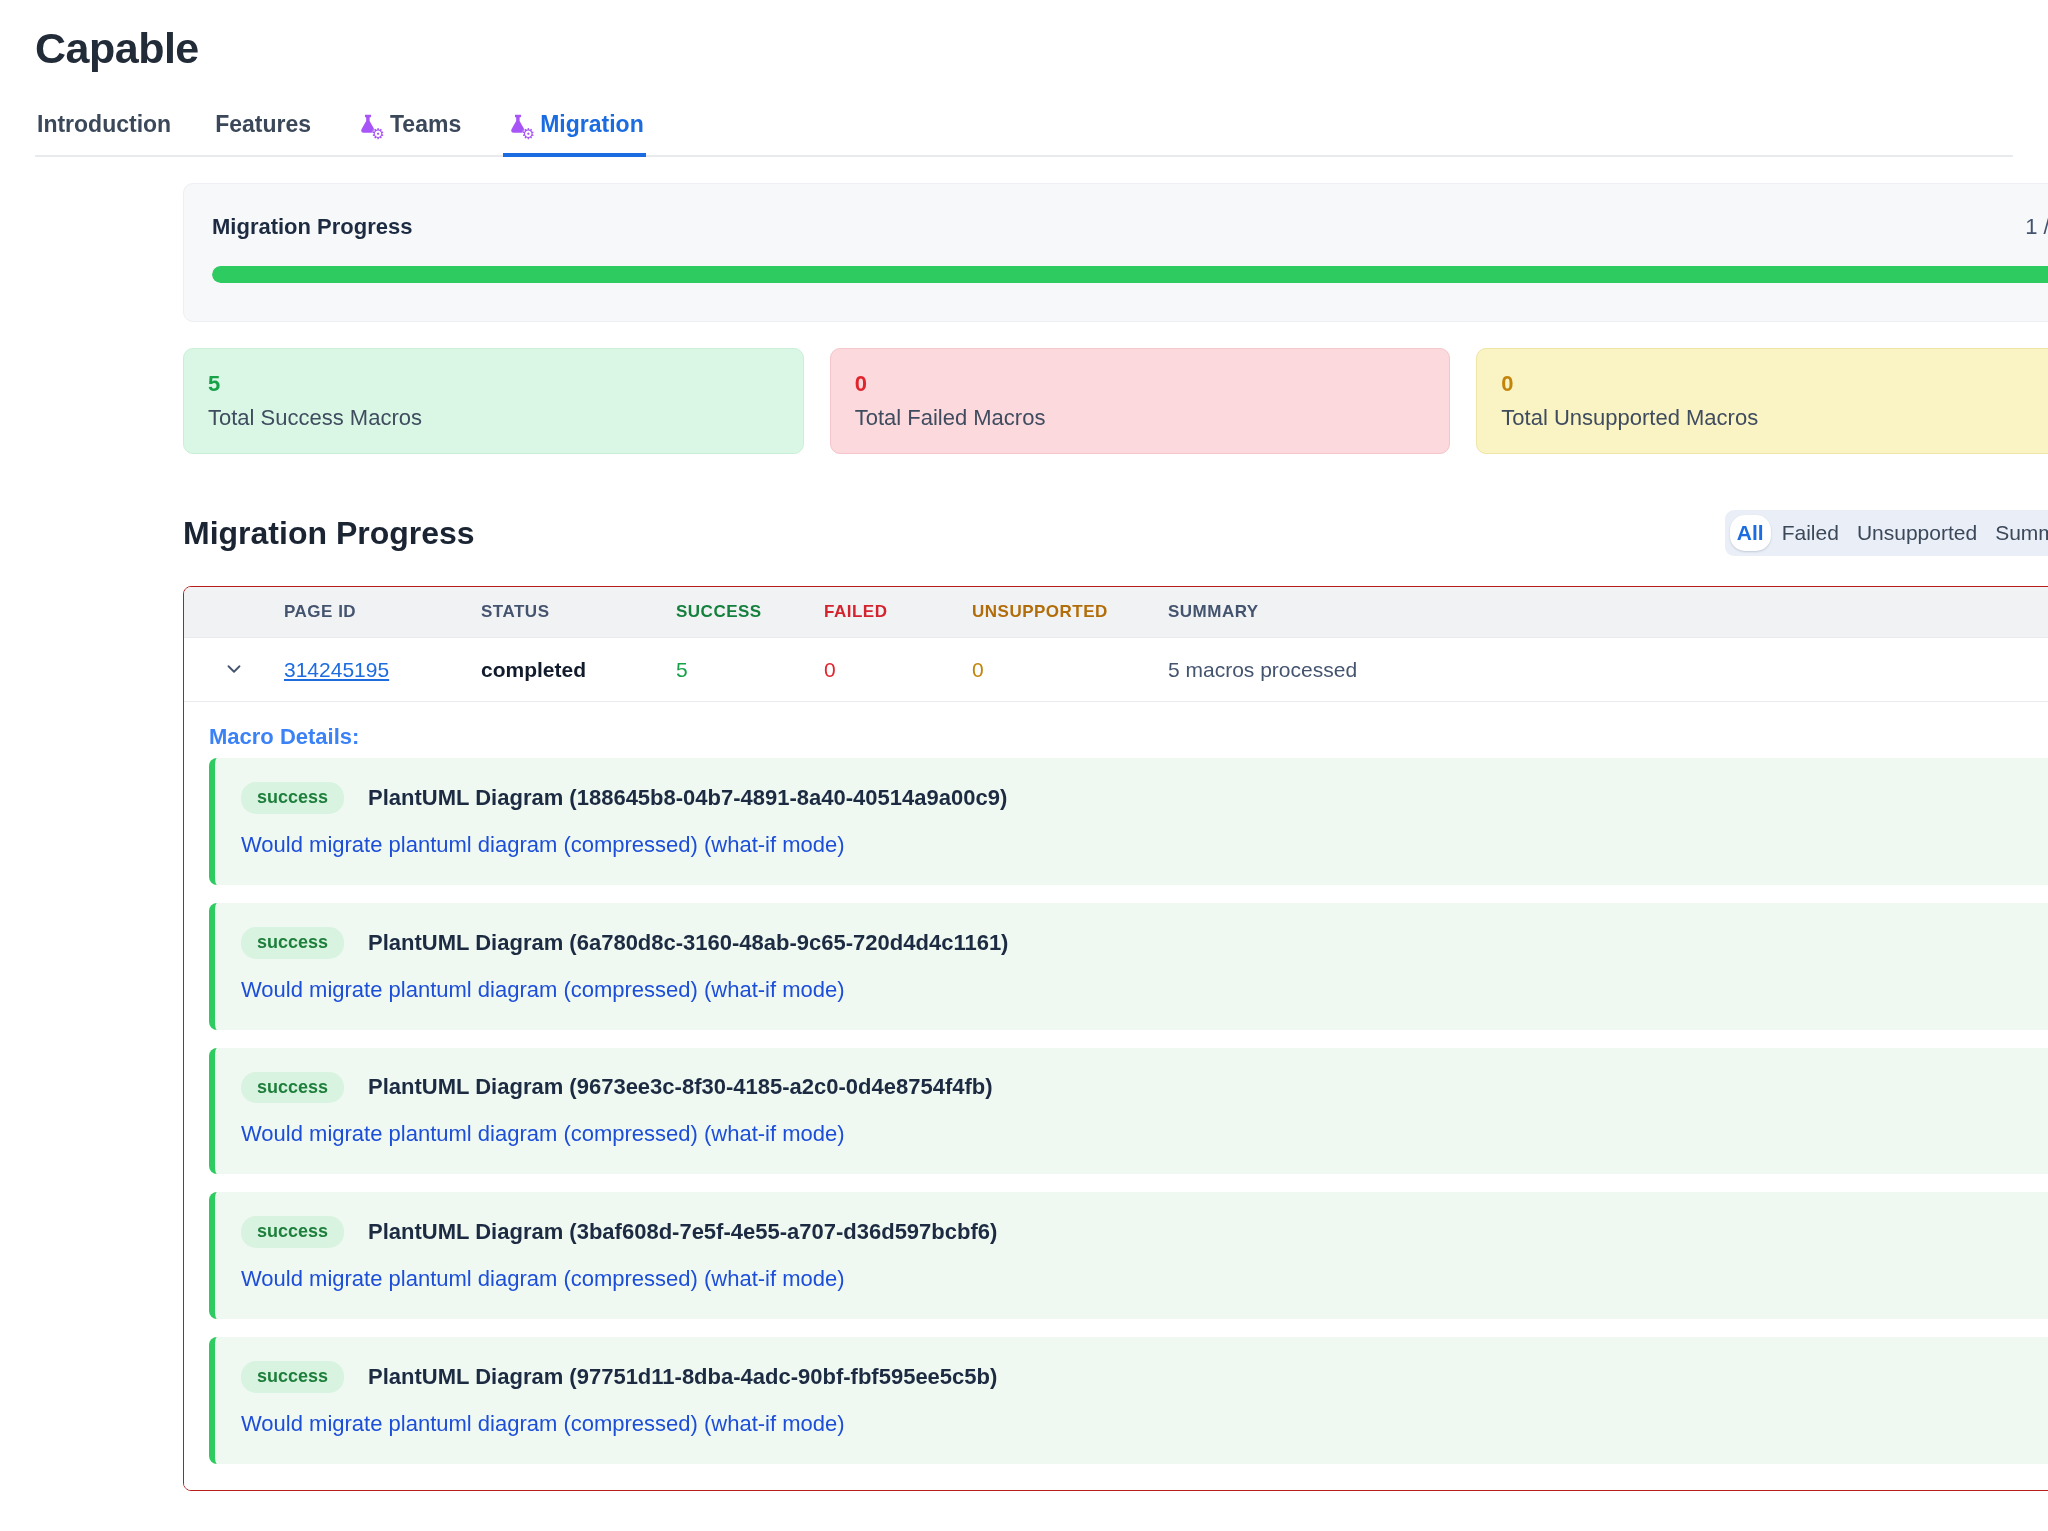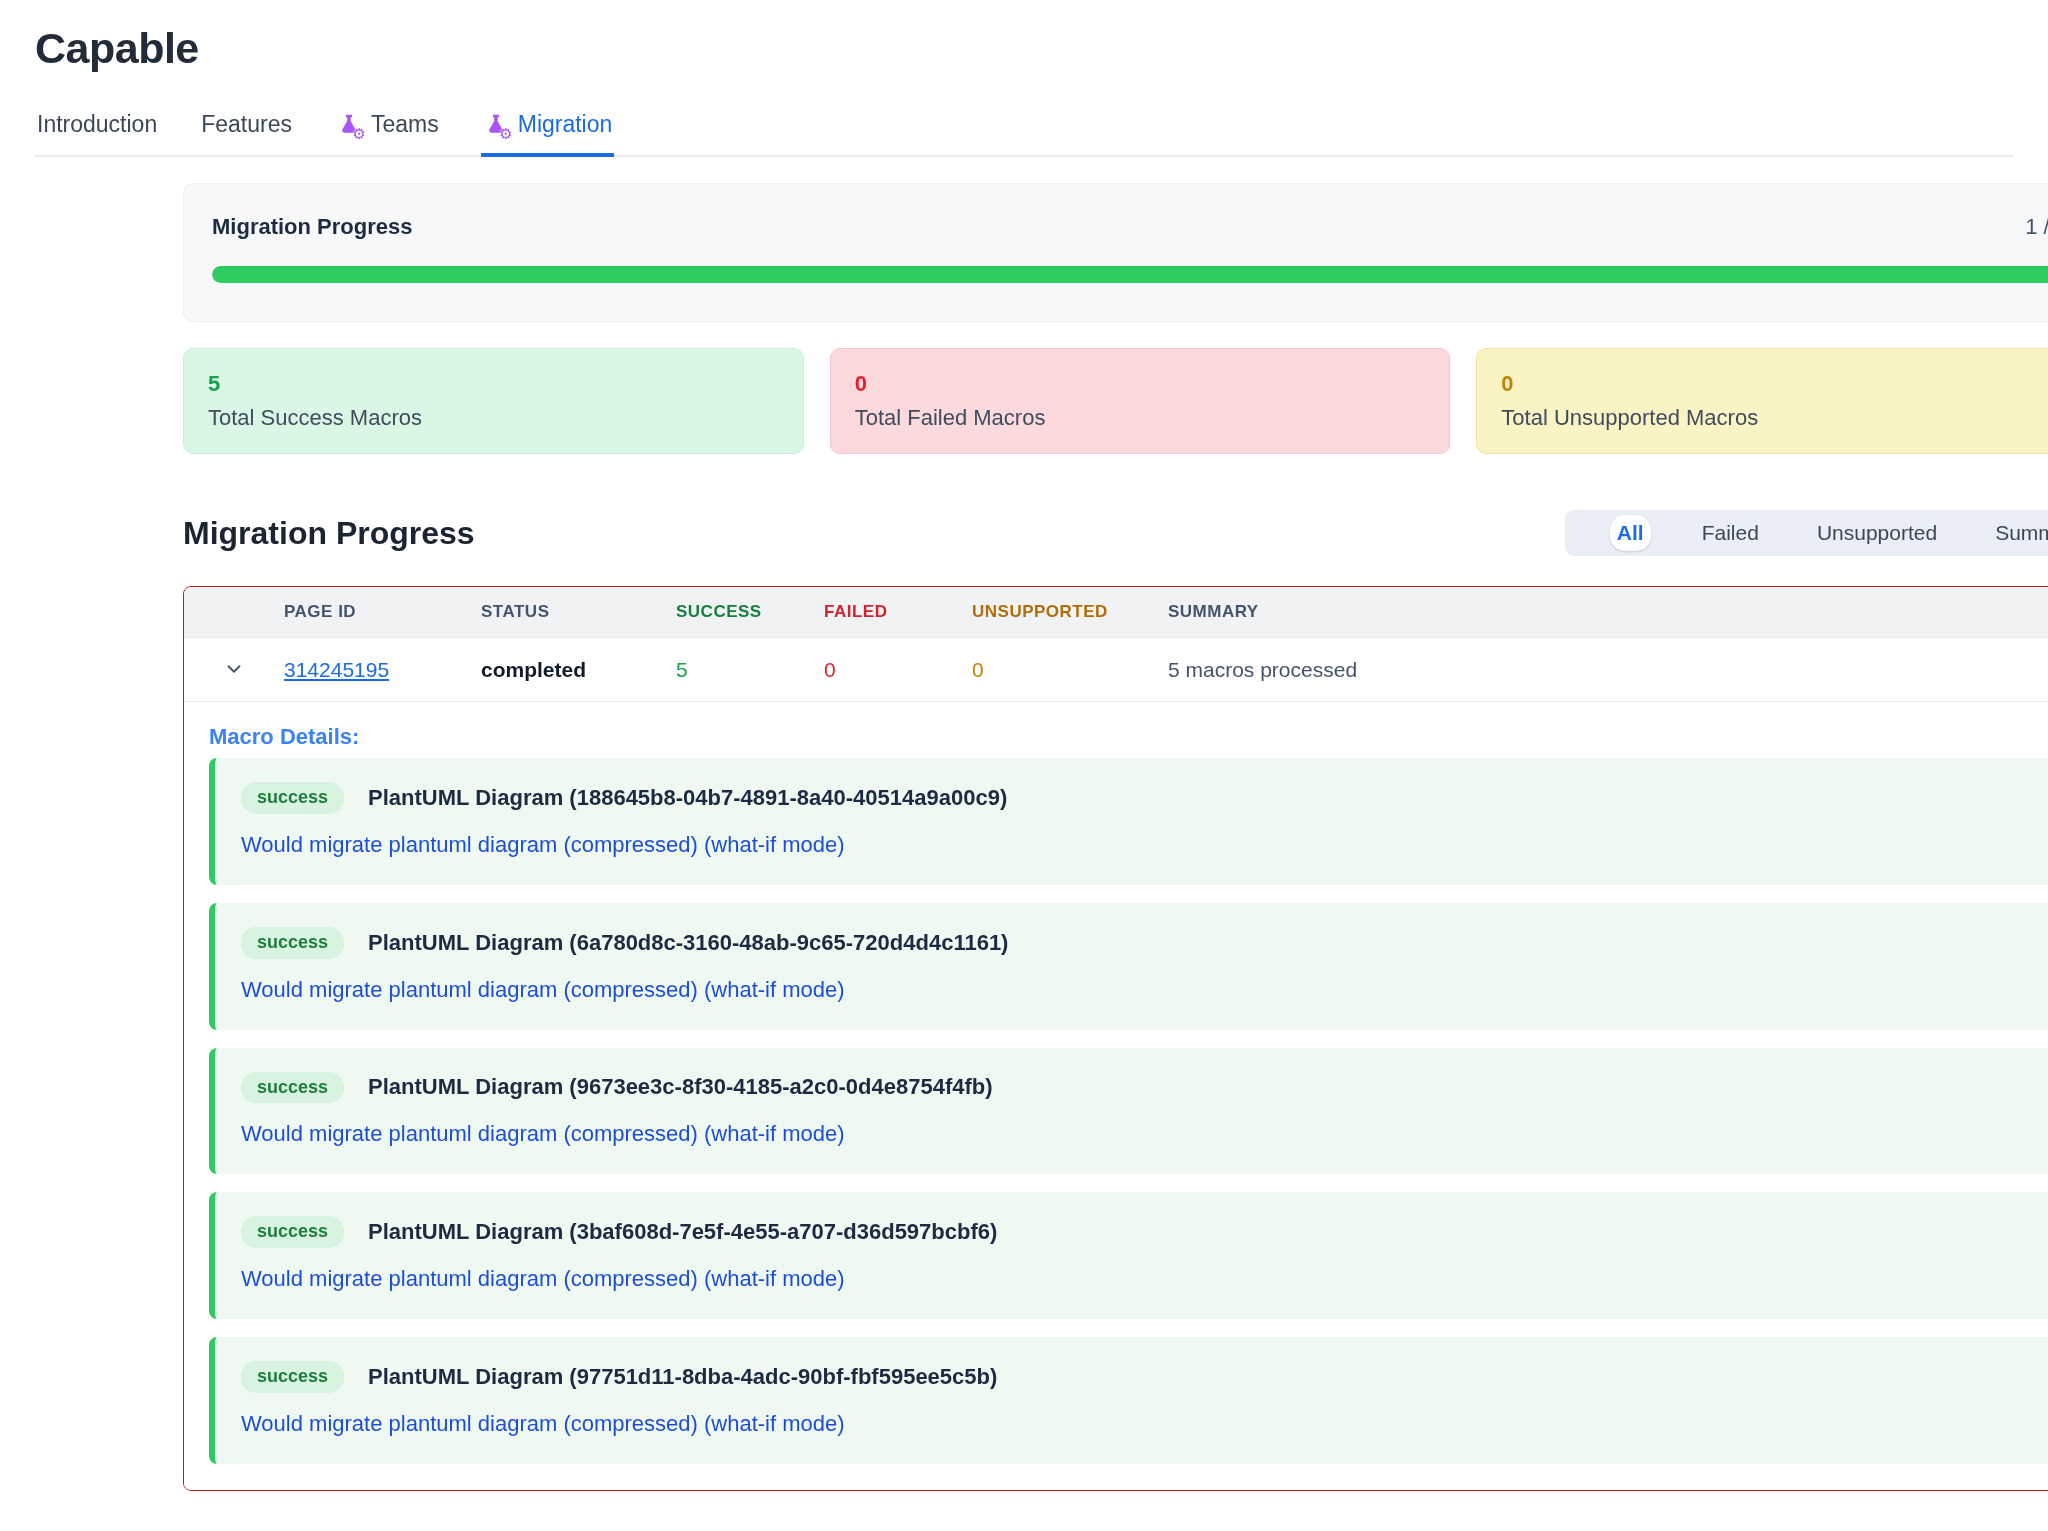--- a/index.html
+++ b/index.html
@@ -14,21 +14,21 @@
   h1.app-title {
     font-size: 43px; font-weight: 700; color: #222b38;
     letter-spacing: -0.5px; margin-bottom: 36px;
   }
   .tabbar {
     display: flex; gap: 40px; margin: 0 35px;
     border-bottom: 2px solid #e8eaee;
   }
   .tab {
     display: flex; align-items: center; gap: 9px;
-    font-size: 23px; font-weight: 400; color: #3b4859;
+    font-size: 23px; font-weight: 700; color: #3b4859;
     padding: 2px 2px 15px; margin-bottom: -2px;
     border-bottom: 4px solid transparent; cursor: pointer; white-space: nowrap;
   }
   .tab.active { color: #1b6ce1; border-bottom-color: #1b6ce1; }
   .flask-wrap { position: relative; width: 26px; height: 26px; display: inline-block; }
   .flask-wrap svg { position: absolute; left: 0; top: 0; }
   .flask-wrap .gear {
     position: absolute; right: -4px; bottom: -3px;
     font-size: 15px; line-height: 1; color: #a855f7;
     text-shadow: 0 0 2px #fff, 0 0 2px #fff;
@@ -62,21 +62,21 @@
 
   .section-head {
     display: flex; justify-content: space-between; align-items: center;
     margin-top: 56px;
   }
   h2.section-title { font-size: 32px; font-weight: 700; color: #1a2433; }
   .filters {
     background: #e9eef7; border-radius: 9px; padding: 5px;
     display: flex; gap: 4px; font-size: 21px;
   }
-  .filter { padding: 6px 7px; color: #3b4859; border-radius: 15px; cursor: pointer; margin-left: 40px; }
+  .filter { padding: 6px 7px; color: #3b4859; border-radius: 15px; cursor: pointer; }
   .filter.active {
     background: #ffffff; color: #1b6ce1; font-weight: 600;
     box-shadow: 0 1px 2px rgba(23,43,77,.18);
   }
 
   .table-wrap { margin-top: 30px; border: 1px solid #b91c1c; border-radius: 8px; overflow: hidden; }
   table { width: 100%; border-collapse: collapse; font-size: 21px; }
   thead tr { background: #f1f2f4; }
   th {
     font-size: 17px; font-weight: 700; letter-spacing: .5px;

